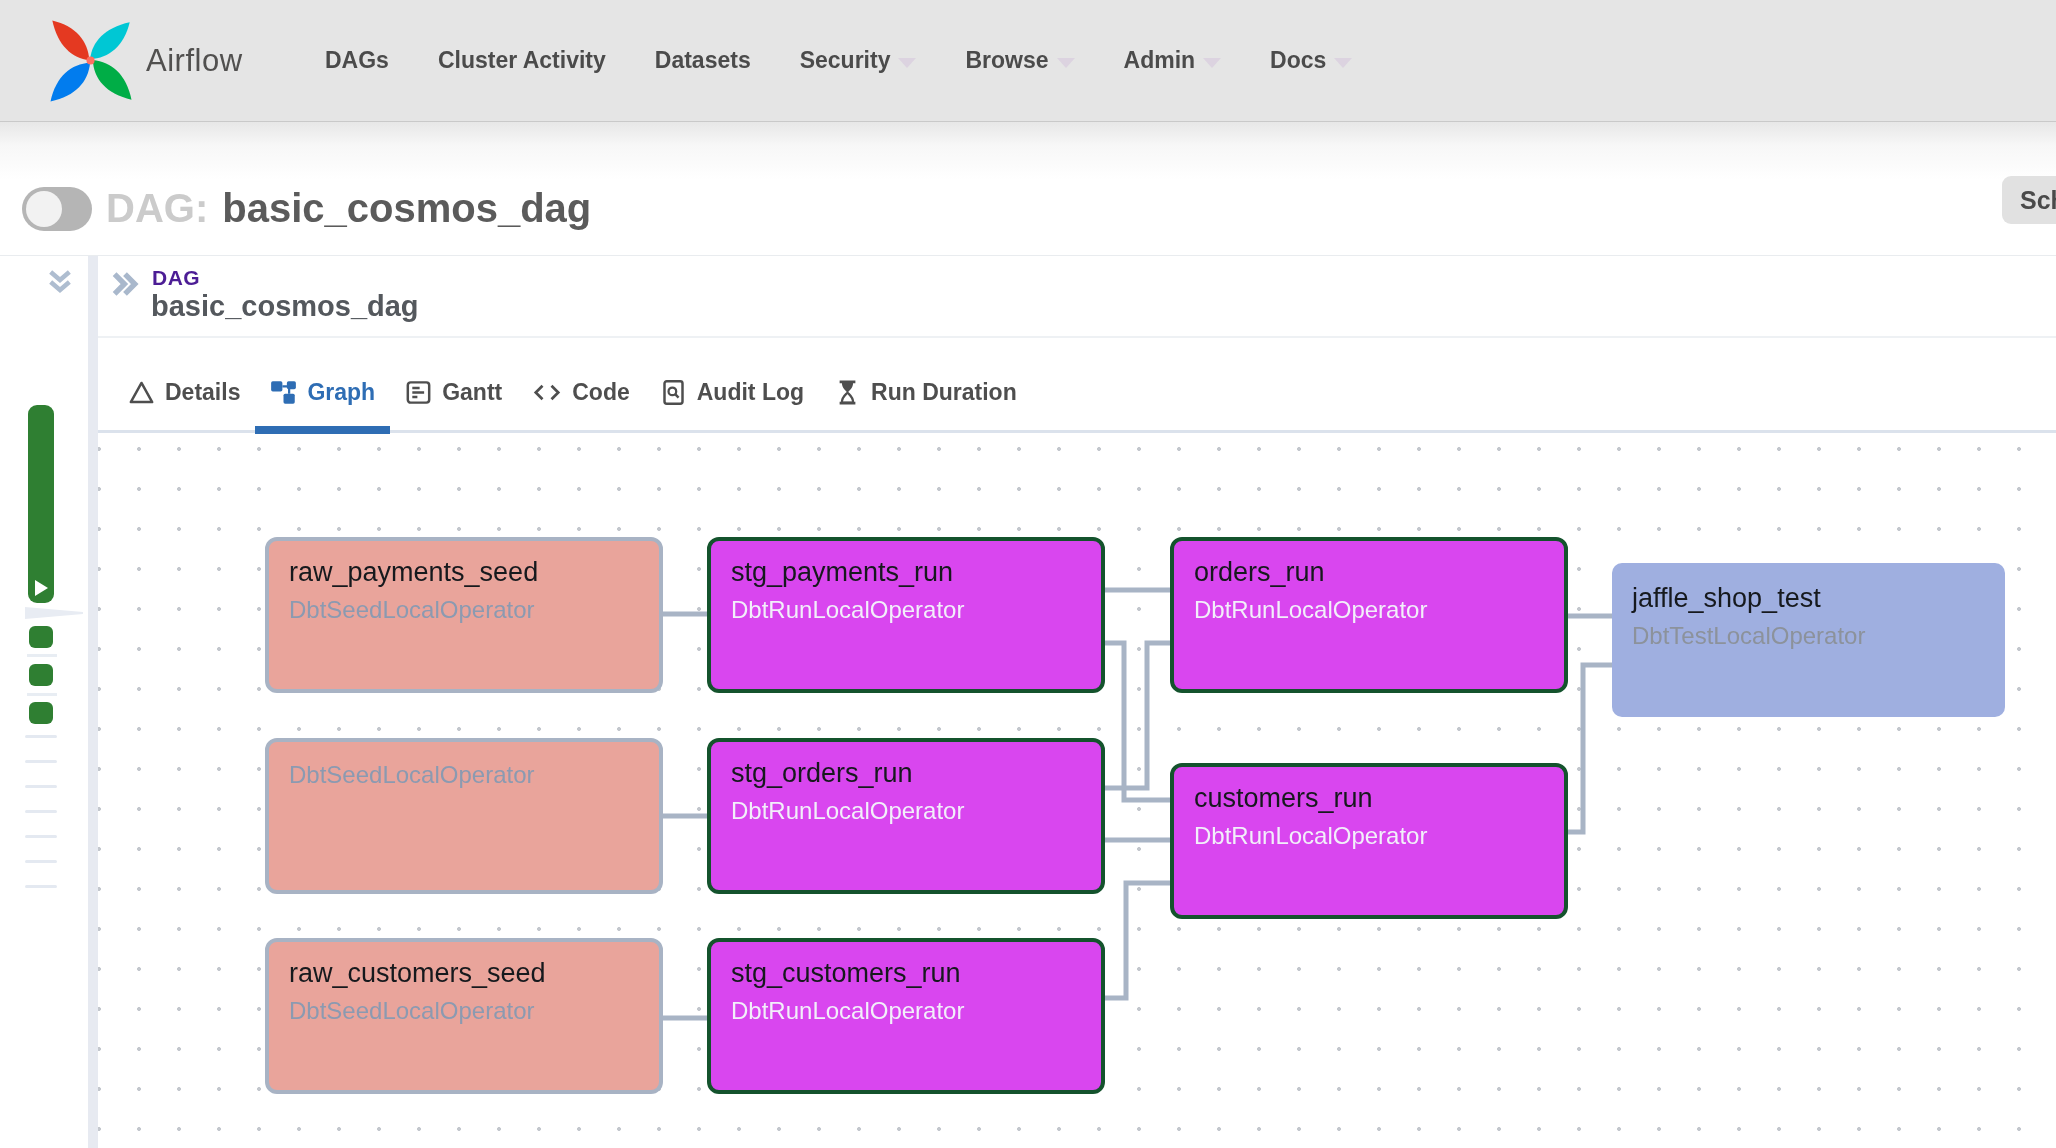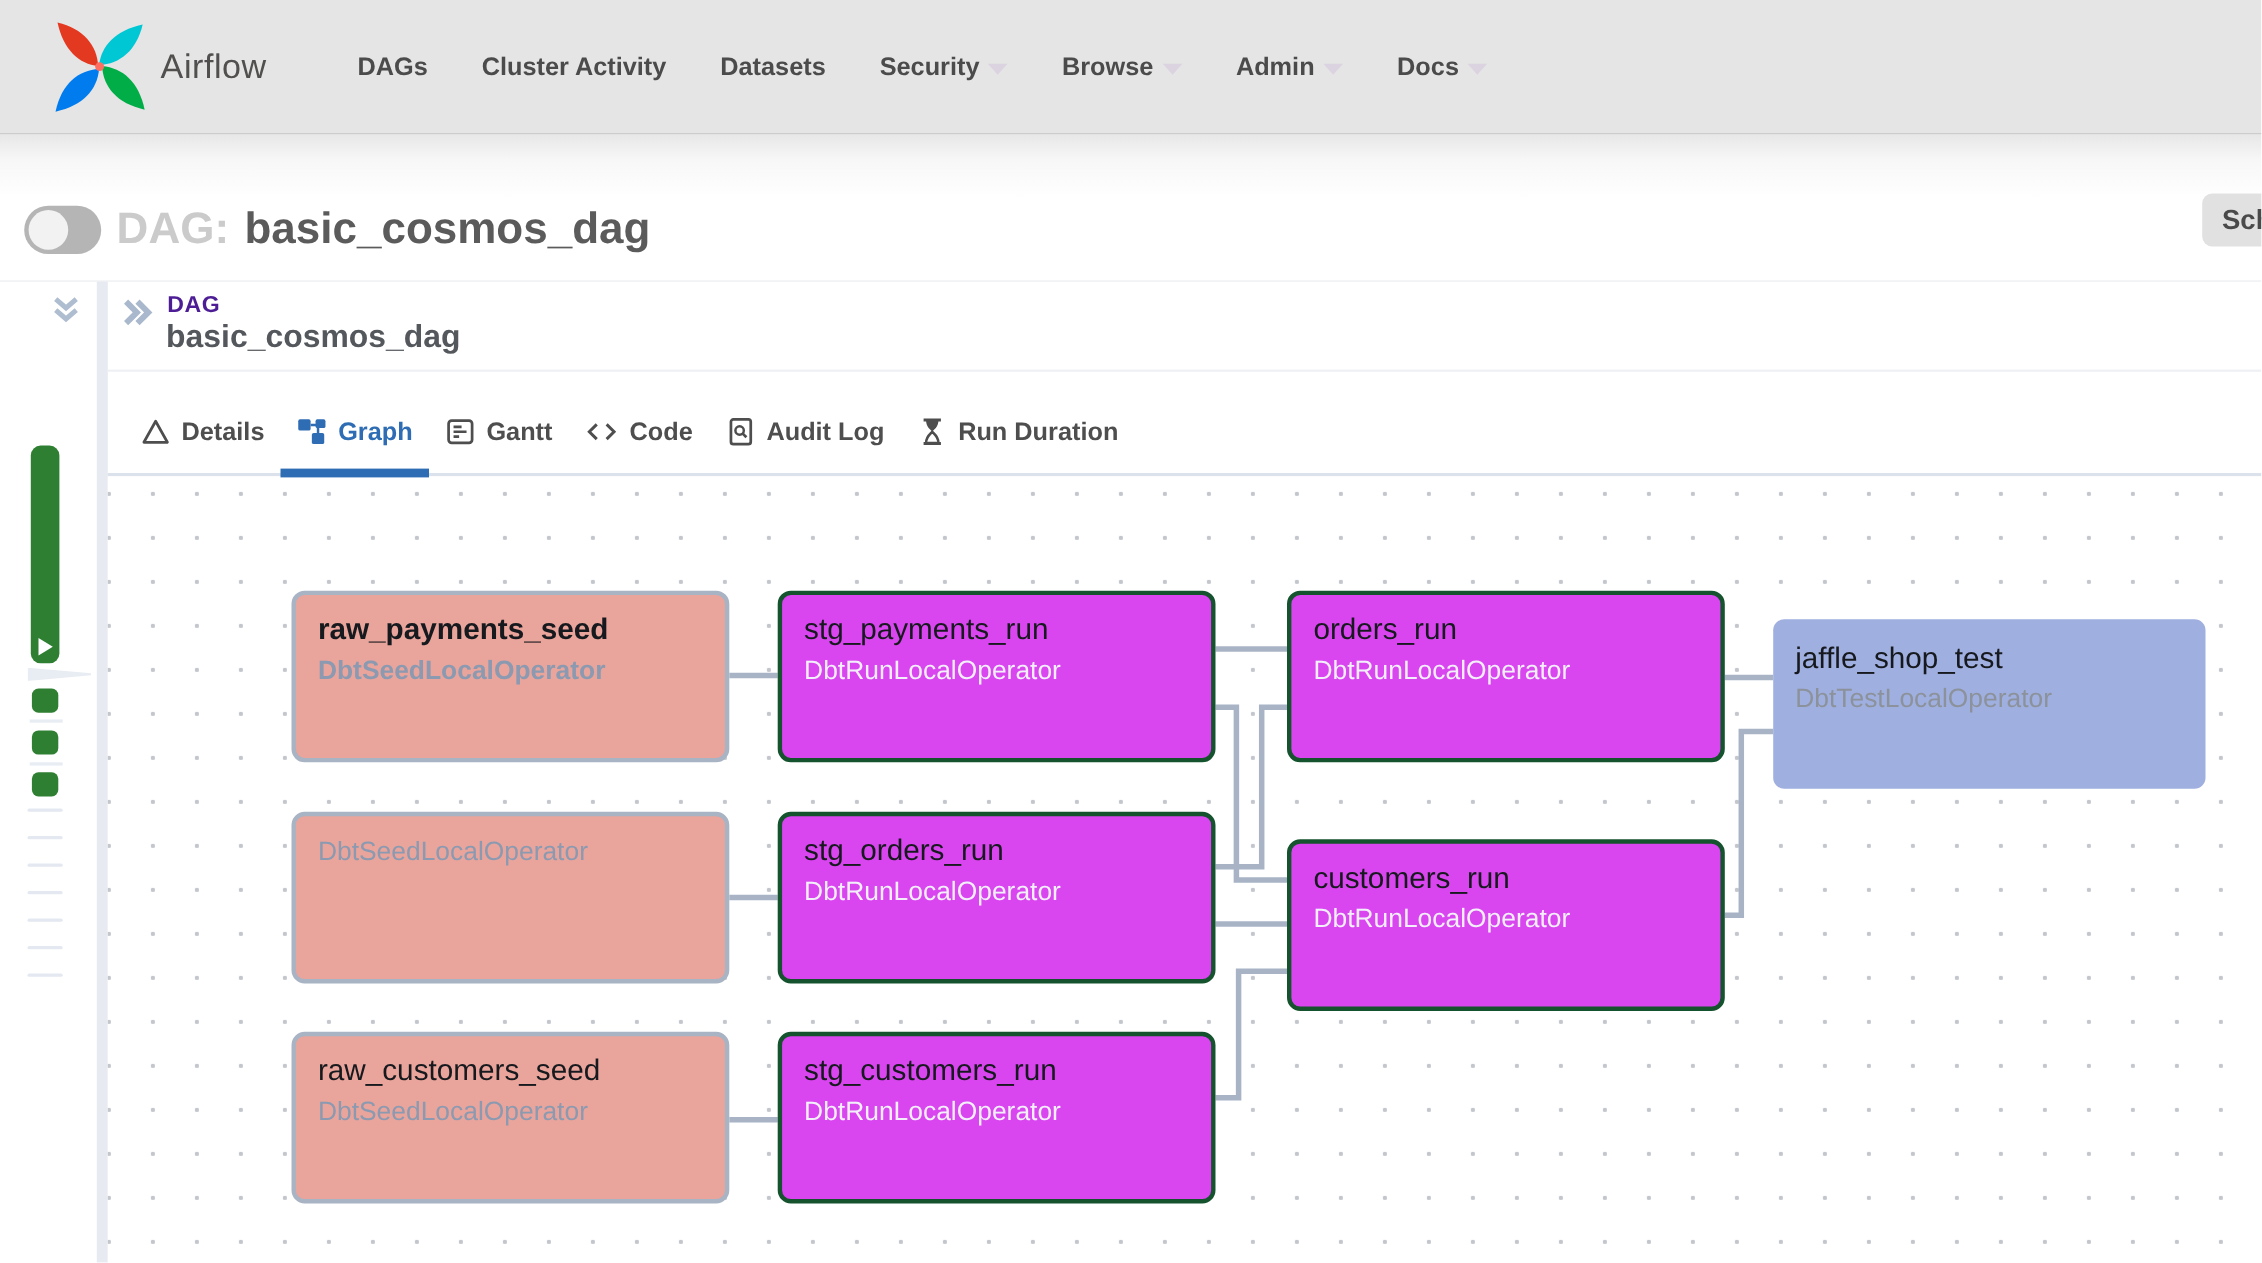--- a/index.html
+++ b/index.html
@@ -68,21 +68,21 @@
         padding:13px 0 0 20px;cursor:pointer;z-index:4;}
   .node .title{font-size:27px;color:#16191d;line-height:36px;}
   .node .operator{font-size:24px;line-height:30px;margin-top:5px;}
   .node.seed{background:#e9a49b;border:4px solid #a8b3c4;}
   .node.seed .operator{color:#8b9ab1;}
   .node.run{background:#d946ef;border:4px solid #14532d;}
   .node.run .operator{color:#f2effa;}
   .node.test{background:#9fafe0;border:none;width:393px;height:154px;border-radius:10px;padding-top:17px;}
   .node.test .operator{color:#8c929b;}
 
-  .n-rp{left:265px;top:537px;font-weight:bold;} .n-ro{left:265px;top:738px;} .n-rc{left:265px;top:938px;}
+  .n-rp{left:265px;top:537px;} .n-ro{left:265px;top:738px;} .n-rc{left:265px;top:938px;}
   .n-sp{left:707px;top:537px;} .n-so{left:707px;top:738px;} .n-sc{left:707px;top:938px;}
   .n-or{left:1170px;top:537px;} .n-cu{left:1170px;top:763px;}
   .n-jt{left:1612px;top:563px;}
 </style>
 </head>
 <body>
 
 <div id="app">
 
   <svg id="edge-svg">

